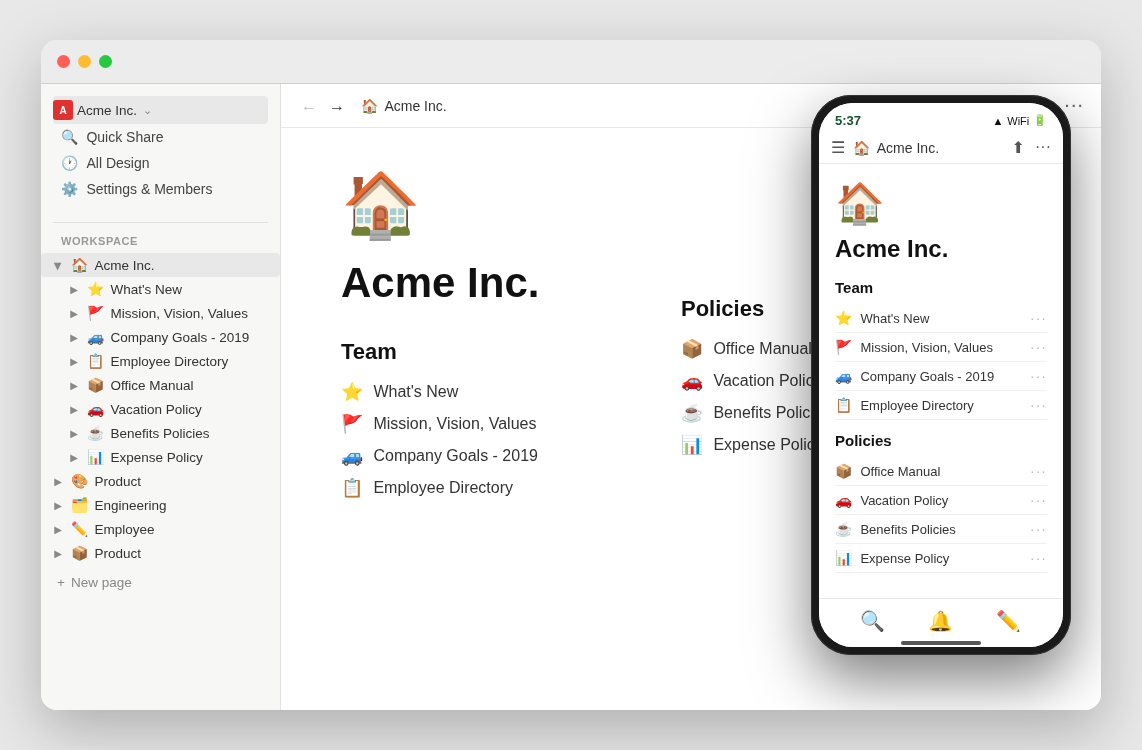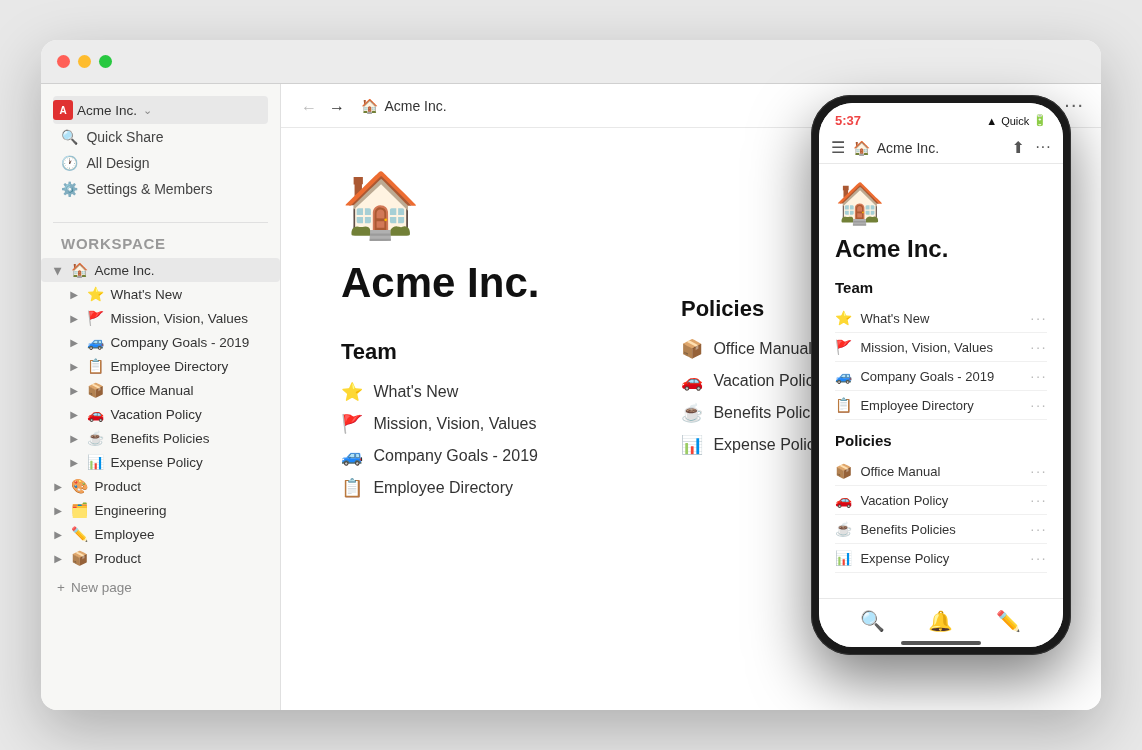--- a/index.html
+++ b/index.html
@@ -96,21 +96,21 @@
       gap: 8px;
       padding: 5px 8px;
       border-radius: 4px;
       cursor: pointer;
       font-size: 14px;
       color: #444;
     }
     .sidebar-menu-item .icon { font-size: 14px; color: #888; }
     .sidebar-divider { height: 1px; background: #e0e0e0; margin: 8px 12px; }
     .workspace-label {
-      font-size: 15px;
+      font-size: 11px;
       font-weight: 600;
       color: #999;
       letter-spacing: 0.05em;
       padding: 4px 20px 6px;
       text-transform: uppercase;
     }
     .tree-item {
       display: flex;
       align-items: center;
       gap: 4px;
@@ -254,21 +254,21 @@
       flex-direction: column;
     }
     .phone-notch-bar {
       background: #fff;
       padding: 10px 16px 4px;
       display: flex;
       align-items: center;
       justify-content: space-between;
       flex-shrink: 0;
     }
-    .phone-time { font-size: 13px; font-weight: 600; color: #ef4444; }
+    .phone-time { font-size: 13px; font-weight: 600; color: #14532d; }
     .phone-status-icons { display: flex; align-items: center; gap: 4px; font-size: 11px; color: #111; }
     .phone-nav-bar {
       background: #fff;
       border-bottom: 1px solid #e8e8e8;
       padding: 6px 12px;
       display: flex;
       align-items: center;
       gap: 8px;
     }
     .phone-menu-icon { font-size: 16px; color: #555; }
@@ -527,21 +527,21 @@
     </div>
   </div>
 
   <div class="phone-wrapper">
     <div class="phone-device">
       <div class="phone-screen">
         <div class="phone-notch-bar">
           <span class="phone-time">5:37</span>
           <span class="phone-status-icons">
             <span>▲ </span>
-            <span>Quick </span>
+            <span>WiFi </span>
             <span>🔋</span>
           </span>
         </div>
         <div class="phone-nav-bar">
           <span class="phone-menu-icon">☰</span>
           <div class="phone-breadcrumb">
             <span>🏠</span>
             <span>Acme Inc.</span>
           </div>
           <div class="phone-nav-actions">

